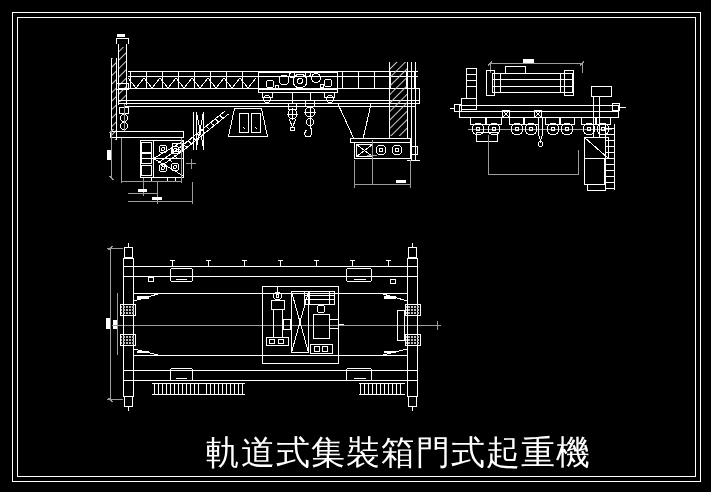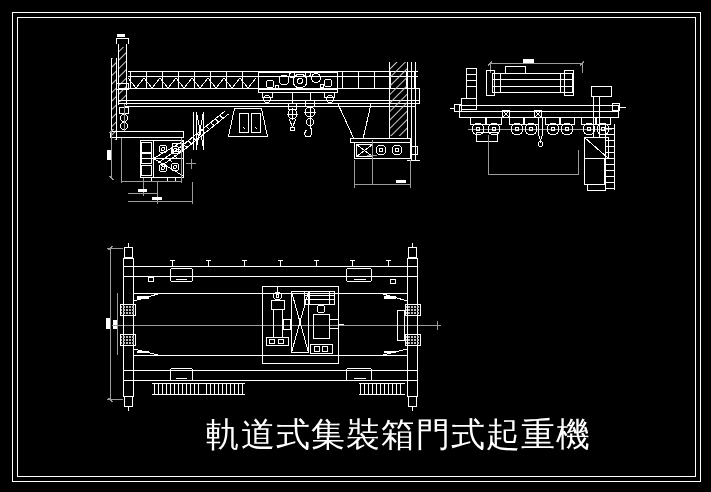--- a/index.html
+++ b/index.html
@@ -9,21 +9,21 @@
   #stage{position:relative;width:711px;height:492px;background:var(--bg);overflow:hidden;
          font-family:"Liberation Sans",sans-serif;}
   svg{position:absolute;left:0;top:0;shape-rendering:crispEdges;}
   .ln{stroke:var(--line);fill:none;stroke-width:1;}
   .gy{stroke:var(--dim);fill:none;stroke-width:1;}
   .fw{fill:var(--line);stroke:none;}
   .hz{fill:url(#hatch45);stroke:none;}
   .pd{fill:url(#padpat);stroke:none;}
   .bd{stroke:var(--border);fill:none;stroke-width:1.4;}
   #title{
-    position:absolute;left:206px;top:415px;width:346px;height:40px;
+    position:absolute;left:206px;top:433px;width:346px;height:40px;
     color:var(--line);font-size:34px;line-height:38px;letter-spacing:1px;
     white-space:nowrap;font-family:"Liberation Sans",sans-serif;
   }
 </style>
 </head>
 <body>
 
 <div id="stage">
 <svg width="711" height="492" viewBox="0 0 711 492">
   <defs>

